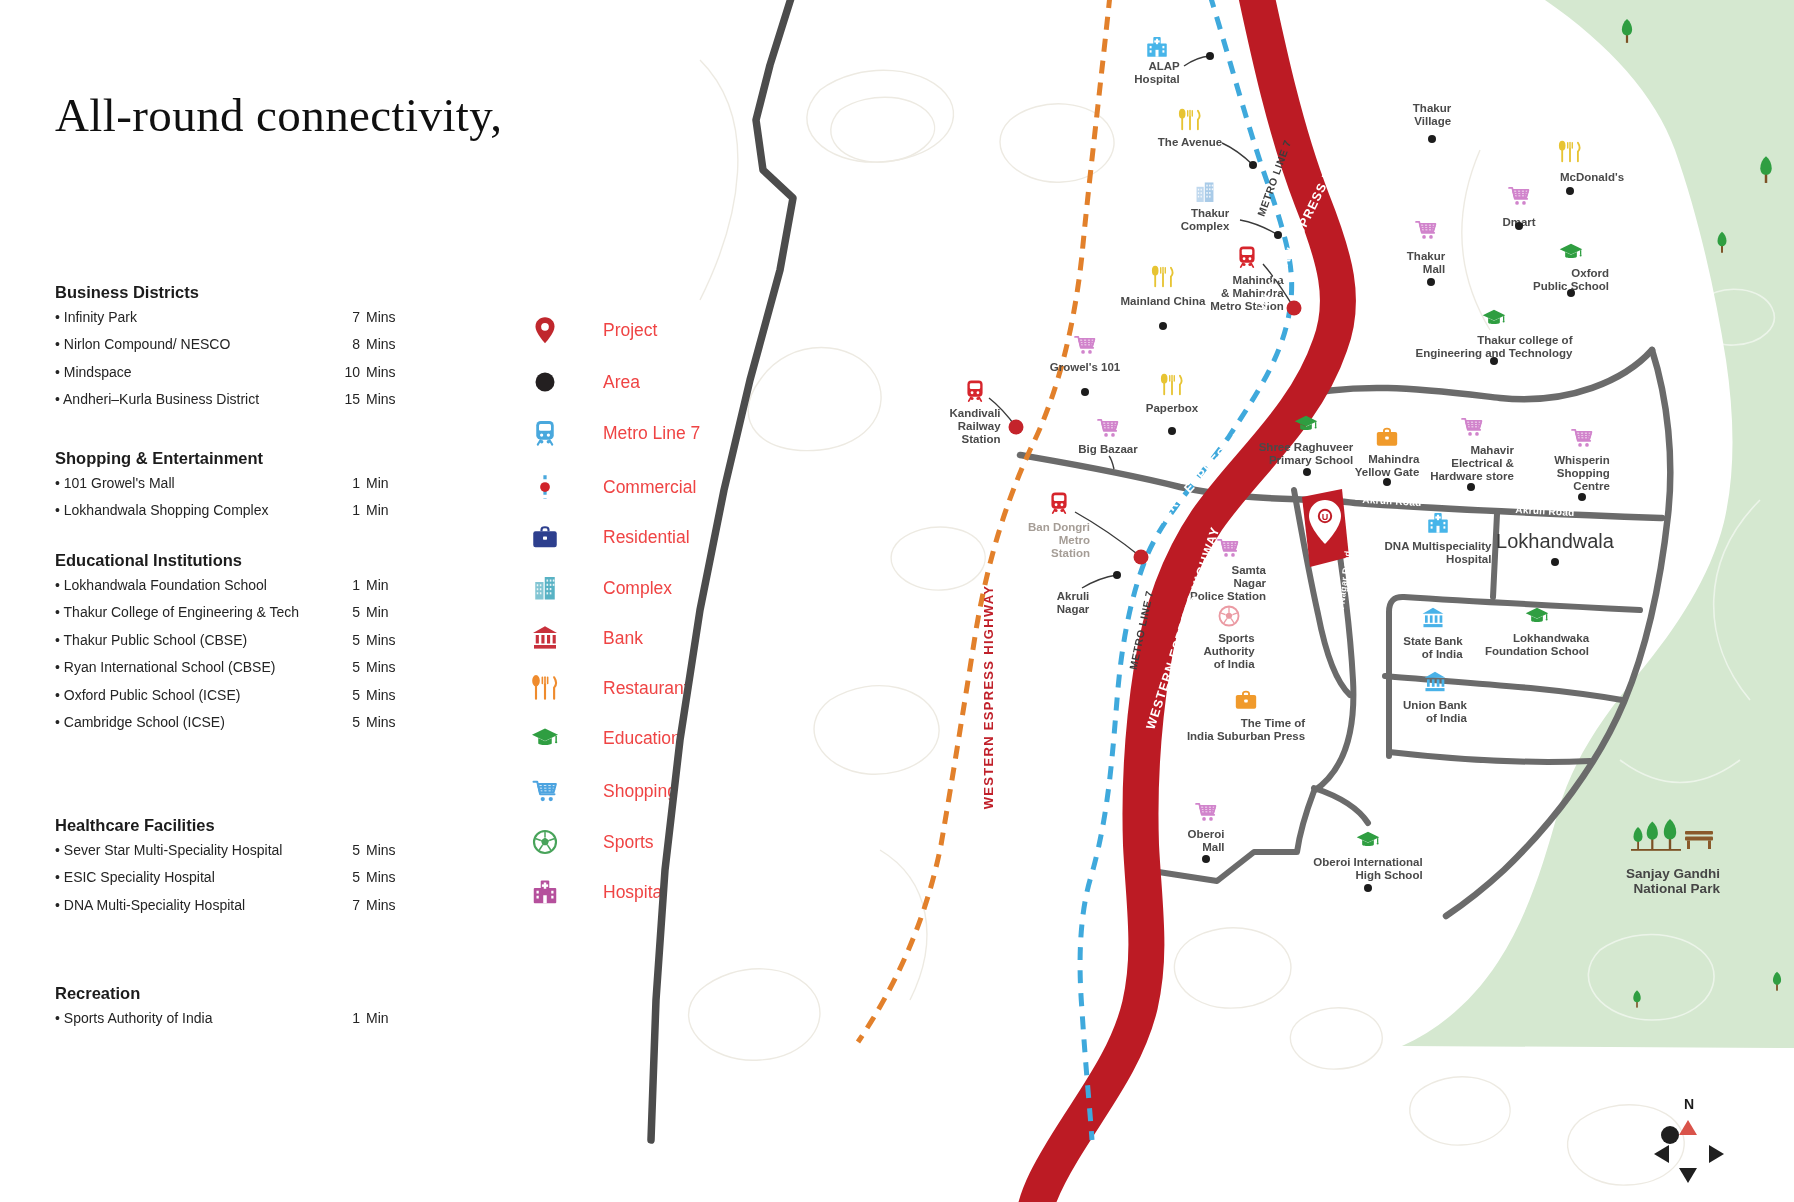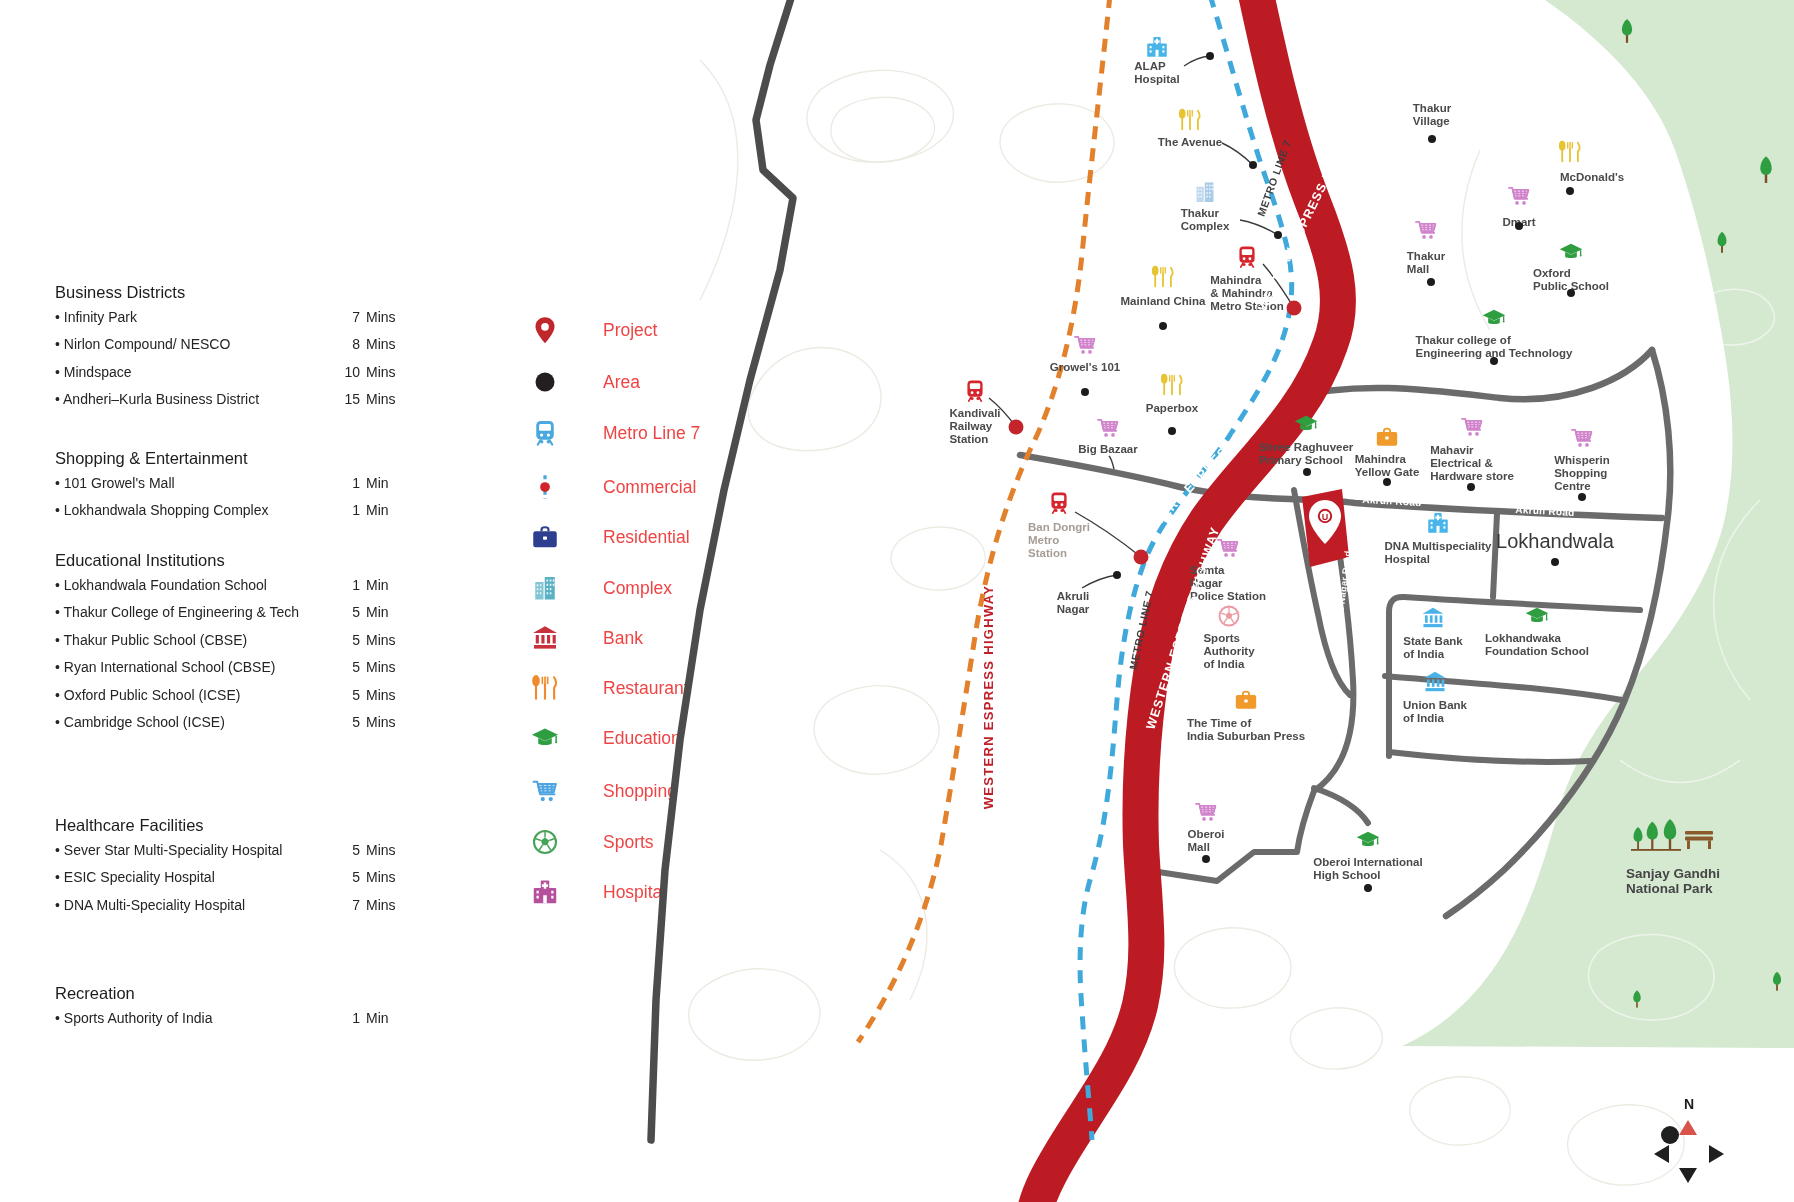--- a/index.html
+++ b/index.html
@@ -2,36 +2,36 @@
 <html><head>
 <meta charset="utf-8">
 <style>
   html,body{margin:0;padding:0;background:#ffffff;}
   .canvas{position:relative;width:1794px;height:1202px;background:#ffffff;overflow:hidden;
           font-family:"Liberation Sans",sans-serif;}
   
   .title{position:absolute;left:55px;top:86px;font-family:"Liberation Serif",serif;
          font-size:47px;line-height:58px;color:#101010;letter-spacing:.4px;}
   .sidebar-section{position:absolute;left:55px;width:355px;}
-  .sec-heading{font-size:16.5px;font-weight:normal;color:#1c1c1c;margin-bottom:7px;}
+  .sec-heading{font-size:16.5px;font-weight:bold;color:#1c1c1c;margin-bottom:7px;}
   .s-row{position:relative;height:27.4px;font-size:14px;color:#242424;}
   .s-name::before{content:"• ";color:#242424;}
   .s-time{position:absolute;right:0;top:0;display:flex;}
   .t-num{width:30px;text-align:right;}
   .t-unit{width:44px;margin-left:6px;text-align:left;}
   
   .legend-row{position:absolute;left:530px;height:30px;display:flex;align-items:center;}
   .legend-icon{width:30px;height:30px;flex:0 0 30px;display:flex;align-items:center;justify-content:center;}
   .legend-label{margin-left:43px;font-size:17.5px;color:#ef4444;}
   
   .map{position:absolute;left:0;top:0;width:1794px;height:1202px;}
   .map svg.base{position:absolute;left:0;top:0;}
   .road-label{position:absolute;font-weight:bold;white-space:nowrap;transform:translate(-50%,-50%);}
   .poi-icon{position:absolute;}
-  .poi-label{position:absolute;transform:translateX(-50%);text-align:left;
+  .poi-label{position:absolute;transform:translateX(-50%);text-align:right;
              font-size:11.5px;line-height:12.8px;font-weight:bold;color:#4a4a4a;white-space:nowrap;}
   .map-dot{position:absolute;width:8px;height:8px;border-radius:50%;background:#1c1c1c;
            transform:translate(-50%,-50%);}
   .map-dot-red{position:absolute;width:15px;height:15px;border-radius:50%;background:#c4242b;
            transform:translate(-50%,-50%);}
   
   .compass{position:absolute;left:1650px;top:1096px;width:78px;height:96px;}
   .compass .n{position:absolute;left:50%;top:0;transform:translateX(-50%);
               font-size:14px;font-weight:bold;color:#1c1c1c;}
   .tri{position:absolute;width:0;height:0;}
@@ -45,20 +45,21 @@
           border-left:15px solid #1f1f1f;}
   .compass .hub{position:absolute;left:38px;top:58px;width:18px;height:18px;border-radius:50%;
           background:#1f1f1f;transform:translate(-50%,-50%);margin-left:9px;margin-top:9px;}
 </style>
 </head>
 <body>
 
 <div class="canvas">
 
   <div class="title">
+    <div>All-round connectivity,</div>
   </div>
 
   <div id="sidebar">
       <div class="sidebar-section" style="top: 283px;">
         <div class="sec-heading">Business Districts</div>
         <div class="s-row"><span class="s-name">Infinity Park</span><span class="s-time">
             <span class="t-num">7</span>
             <span class="t-unit">Mins</span>
           </span></div>
         <div class="s-row"><span class="s-name">Nirlon Compound/ NESCO</span><span class="s-time">

